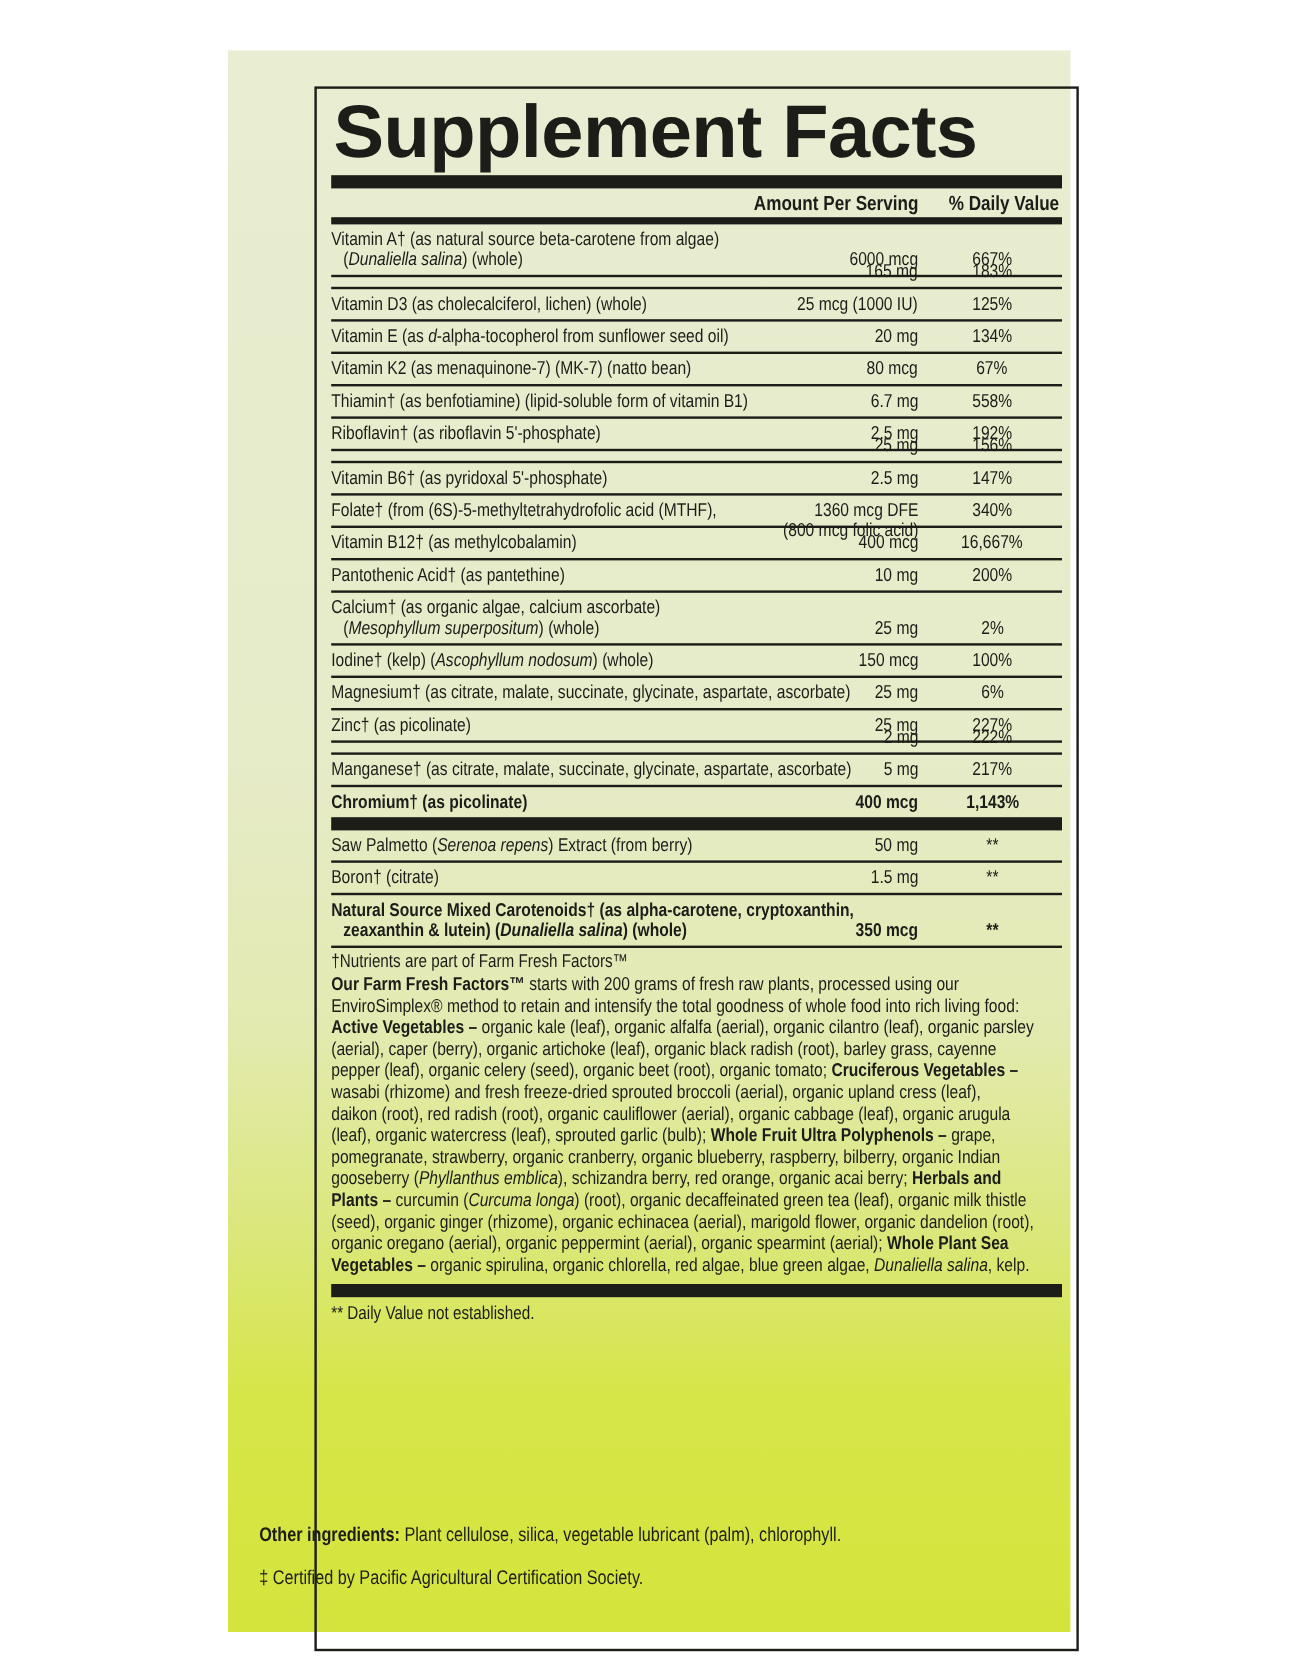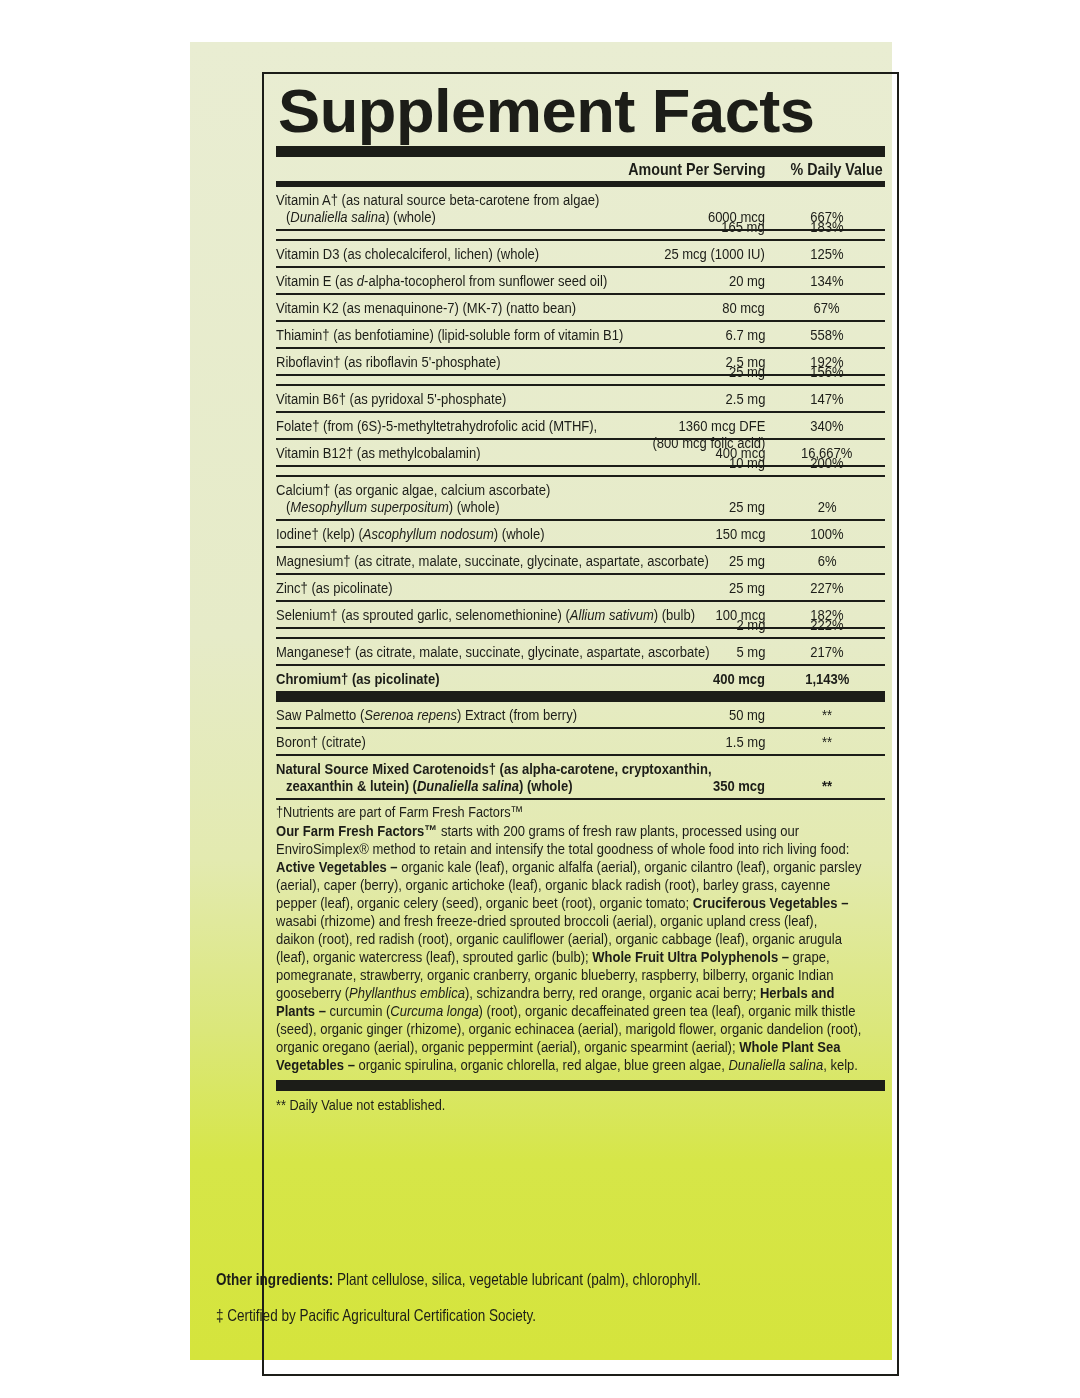--- a/index.html
+++ b/index.html
@@ -150,20 +150,23 @@
         <div class="row">
           <div class="name">
             <div><span class="cond">Vitamin B12† (as methylcobalamin)</span></div>
           </div>
           <div class="amt">
             <div><span class="cond-r">400 mcg</span></div>
           </div>
           <div class="dv"><span class="cond-c">16,667%</span></div>
         </div>
         <div class="row">
+          <div class="name">
+            <div><span class="cond">Pantothenic Acid† (as pantethine)</span></div>
+          </div>
           <div class="amt">
             <div><span class="cond-r">10 mg</span></div>
           </div>
           <div class="dv"><span class="cond-c">200%</span></div>
         </div>
         <div class="row">
           <div class="name">
             <div><span class="cond">Calcium† (as organic algae, calcium ascorbate)</span></div>
             <div class="indent"><span class="cond">(<i>Mesophyllum superpositum</i>) (whole)</span></div>
           </div>
@@ -191,29 +194,20 @@
           <div class="dv"><span class="cond-c">6%</span></div>
         </div>
         <div class="row">
           <div class="name">
             <div><span class="cond">Zinc† (as picolinate)</span></div>
           </div>
           <div class="amt">
             <div><span class="cond-r">25 mg</span></div>
           </div>
           <div class="dv"><span class="cond-c">227%</span></div>
-        </div>
-        <div class="row">
-          <div class="name">
-            <div><span class="cond">Selenium† (as sprouted garlic, selenomethionine) (<i>Allium sativum</i>) (bulb)</span></div>
-          </div>
-          <div class="amt">
-            <div><span class="cond-r">100 mcg</span></div>
-          </div>
-          <div class="dv"><span class="cond-c">182%</span></div>
         </div>
         <div class="row">
           <div class="amt">
             <div><span class="cond-r">2 mg</span></div>
           </div>
           <div class="dv"><span class="cond-c">222%</span></div>
         </div>
         <div class="row">
           <div class="name">
             <div><span class="cond">Manganese† (as citrate, malate, succinate, glycinate, aspartate, ascorbate)</span></div>

